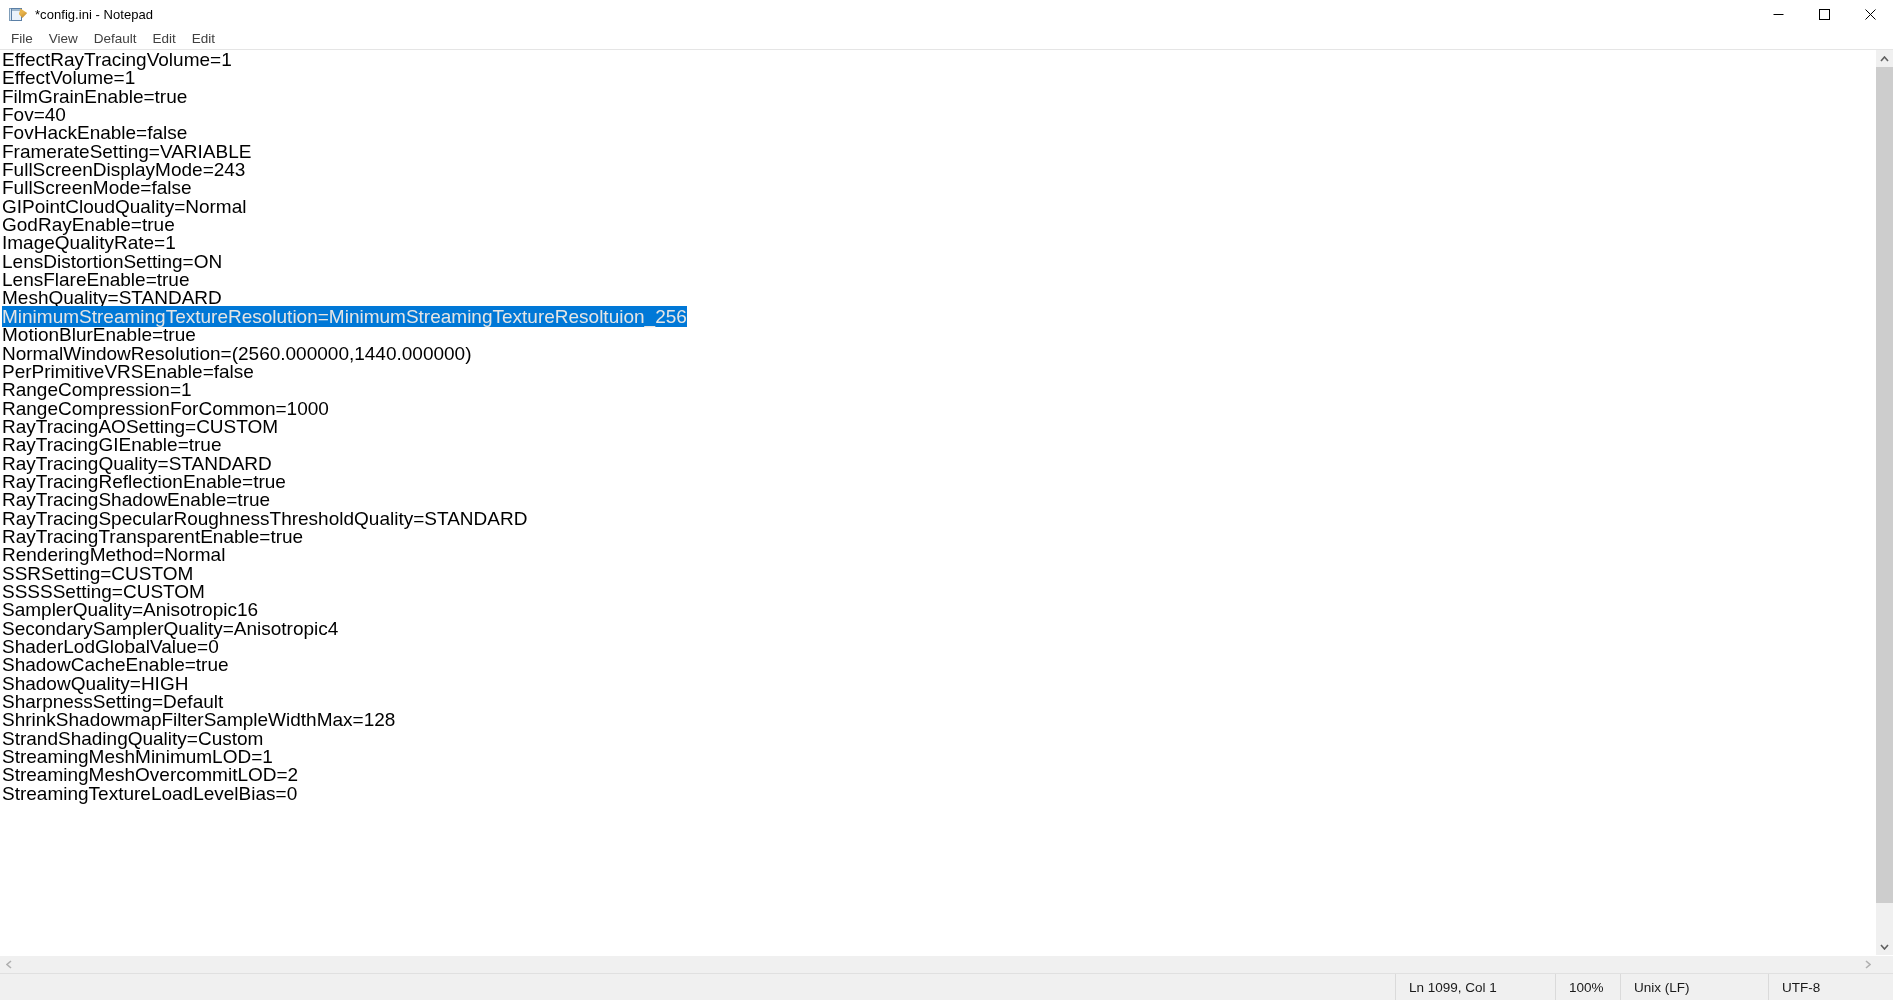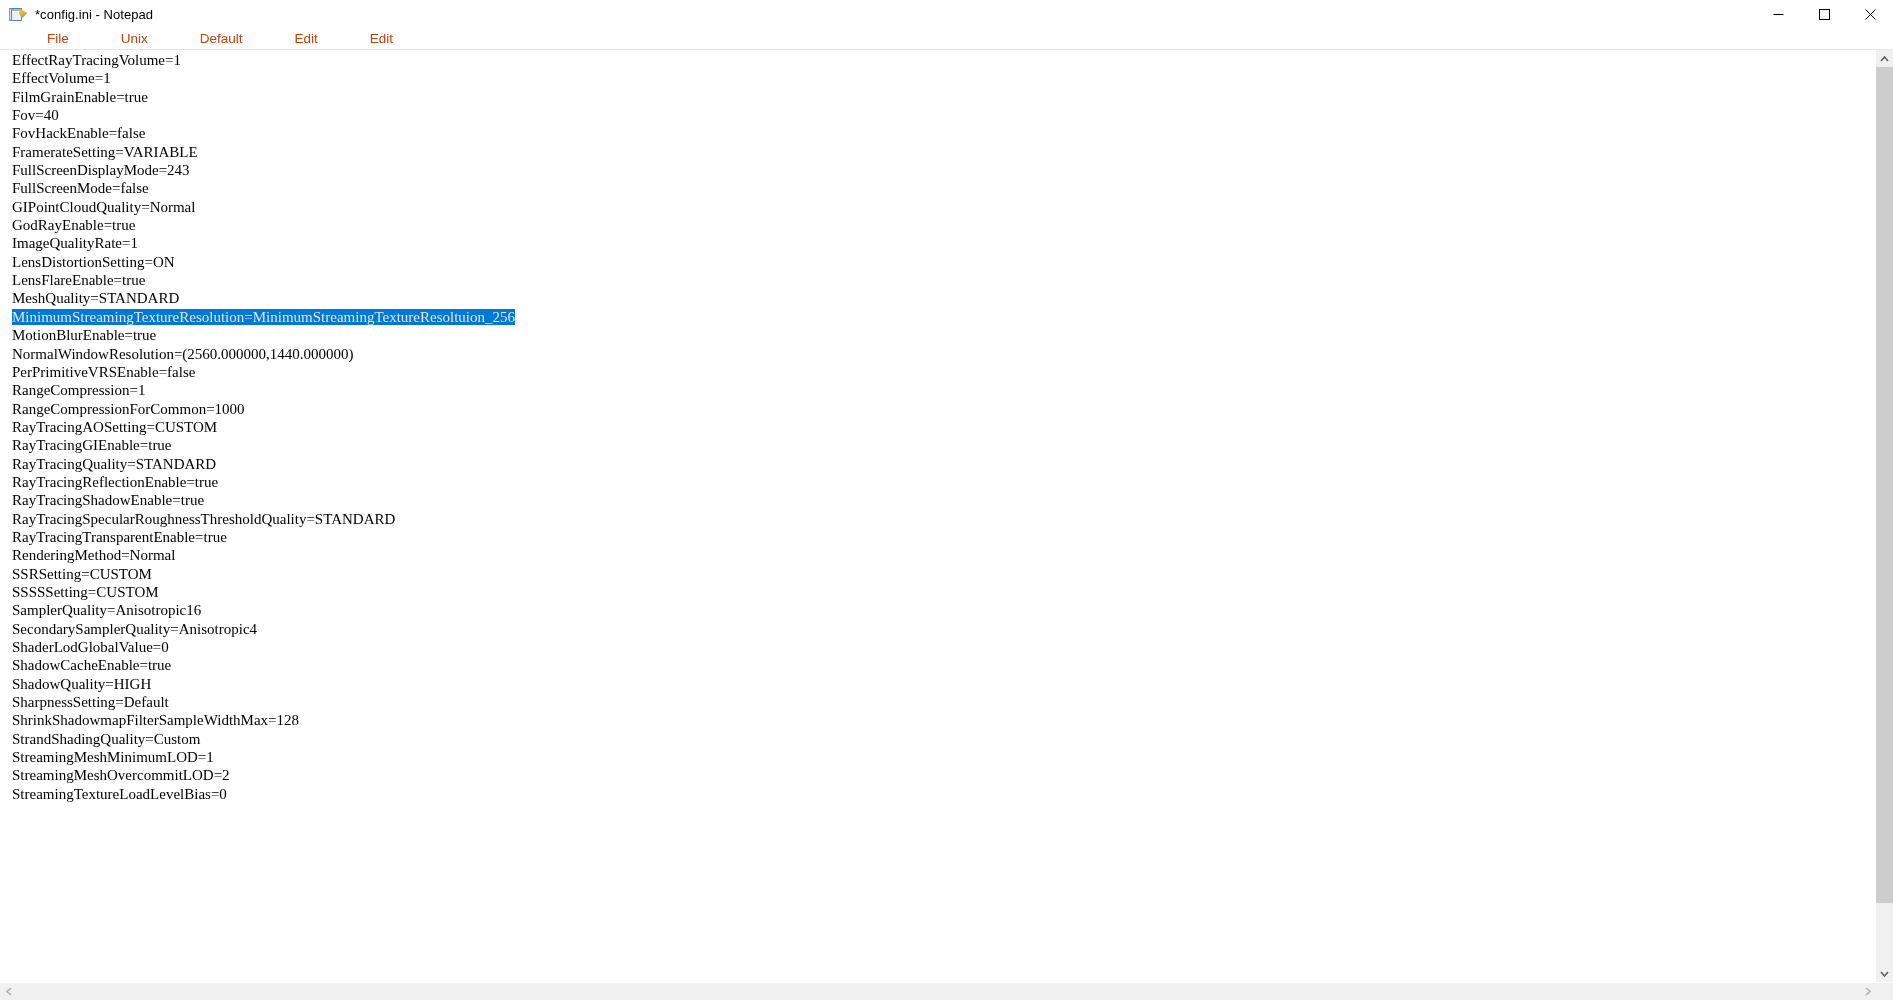--- a/index.html
+++ b/index.html
@@ -108,49 +108,48 @@
     min-height: 21px;
     background: #ffffff;
     display: flex;
     align-items: center;
     padding-left: 3px;
     border-bottom: 1px solid #e5e5e5;
     user-select: none;
   }
   .menu-item {
     font-size: 13.5px;
-    color: #c2410c;
+    color: #404040;
     padding: 1px 8px 2px 8px;
     white-space: nowrap;
     line-height: 17px;
-    margin-left: 36px;
   }
 
   
   .editor-wrap {
     position: relative;
     flex: 1 1 auto;
     display: flex;
     min-height: 0;
     background: #ffffff;
   }
   .text-area {
     flex: 1 1 auto;
     position: relative;
     overflow: hidden;
     background: #ffffff;
     padding-top: 1px;
   }
   .lines {
-    font-family: Liberation Serif, serif;
-    font-size: 15px;
+    font-family: Liberation Sans, sans-serif;
+    font-size: 19px;
     line-height: 18.35px;
     color: #000000;
     white-space: pre;
-    padding-left: 12px;
+    padding-left: 2px;
     letter-spacing: 0px;
   }
   .line {
     height: 18.35px;
     white-space: pre;
   }
   .line .sel {
     background: #0078d7;
     color: #e5e5e5;
   }
@@ -271,21 +270,21 @@
         <svg width="11" height="11" viewBox="0 0 11 11">
           <line x1="0.5" y1="0.5" x2="10.5" y2="10.5" stroke="#000" stroke-width="1"></line>
           <line x1="10.5" y1="0.5" x2="0.5" y2="10.5" stroke="#000" stroke-width="1"></line>
         </svg>
       </div>
     </div>
   </div>
 
   <div class="menubar">
     <div class="menu-item">File</div>
-    <div class="menu-item">Unix</div>
+    <div class="menu-item">View</div>
     <div class="menu-item">Default</div>
     <div class="menu-item">Edit</div>
     <div class="menu-item">Edit</div>
   </div>
 
   <div class="editor-wrap">
     <div class="text-area">
       <div class="lines" id="lines-container"><div class="line">EffectRayTracingVolume=1</div><div class="line">EffectVolume=1</div><div class="line">FilmGrainEnable=true</div><div class="line">Fov=40</div><div class="line">FovHackEnable=false</div><div class="line">FramerateSetting=VARIABLE</div><div class="line">FullScreenDisplayMode=243</div><div class="line">FullScreenMode=false</div><div class="line">GIPointCloudQuality=Normal</div><div class="line">GodRayEnable=true</div><div class="line">ImageQualityRate=1</div><div class="line">LensDistortionSetting=ON</div><div class="line">LensFlareEnable=true</div><div class="line">MeshQuality=STANDARD</div><div class="line"><span class="sel">MinimumStreamingTextureResolution=MinimumStreamingTextureResoltuion_256</span></div><div class="line">MotionBlurEnable=true</div><div class="line">NormalWindowResolution=(2560.000000,1440.000000)</div><div class="line">PerPrimitiveVRSEnable=false</div><div class="line">RangeCompression=1</div><div class="line">RangeCompressionForCommon=1000</div><div class="line">RayTracingAOSetting=CUSTOM</div><div class="line">RayTracingGIEnable=true</div><div class="line">RayTracingQuality=STANDARD</div><div class="line">RayTracingReflectionEnable=true</div><div class="line">RayTracingShadowEnable=true</div><div class="line">RayTracingSpecularRoughnessThresholdQuality=STANDARD</div><div class="line">RayTracingTransparentEnable=true</div><div class="line">RenderingMethod=Normal</div><div class="line">SSRSetting=CUSTOM</div><div class="line">SSSSSetting=CUSTOM</div><div class="line">SamplerQuality=Anisotropic16</div><div class="line">SecondarySamplerQuality=Anisotropic4</div><div class="line">ShaderLodGlobalValue=0</div><div class="line">ShadowCacheEnable=true</div><div class="line">ShadowQuality=HIGH</div><div class="line">SharpnessSetting=Default</div><div class="line">ShrinkShadowmapFilterSampleWidthMax=128</div><div class="line">StrandShadingQuality=Custom</div><div class="line">StreamingMeshMinimumLOD=1</div><div class="line">StreamingMeshOvercommitLOD=2</div><div class="line">StreamingTextureLoadLevelBias=0</div></div>
     </div>
 
@@ -316,14 +315,20 @@
       <div class="sb-thumb" id="hthumb" style="left: 0px; width: 1842px; background: rgb(240, 240, 240);"></div>
     </div>
     <div class="sb-arrow">
       <svg width="6" height="9" viewBox="0 0 6 9">
         <polyline points="1,1 5,4.5 1,8" fill="none" stroke="#b0b0b0" stroke-width="1.6"></polyline>
       </svg>
     </div>
     <div class="sb-corner"></div>
   </div>
 
+  <div class="statusbar">
+    <div class="status-cell c1">Ln 1099, Col 1</div>
+    <div class="status-cell c2">100%</div>
+    <div class="status-cell c3">Unix (LF)</div>
+    <div class="status-cell c4">UTF-8</div>
+  </div>
 
 </div>
 
 </body></html>

